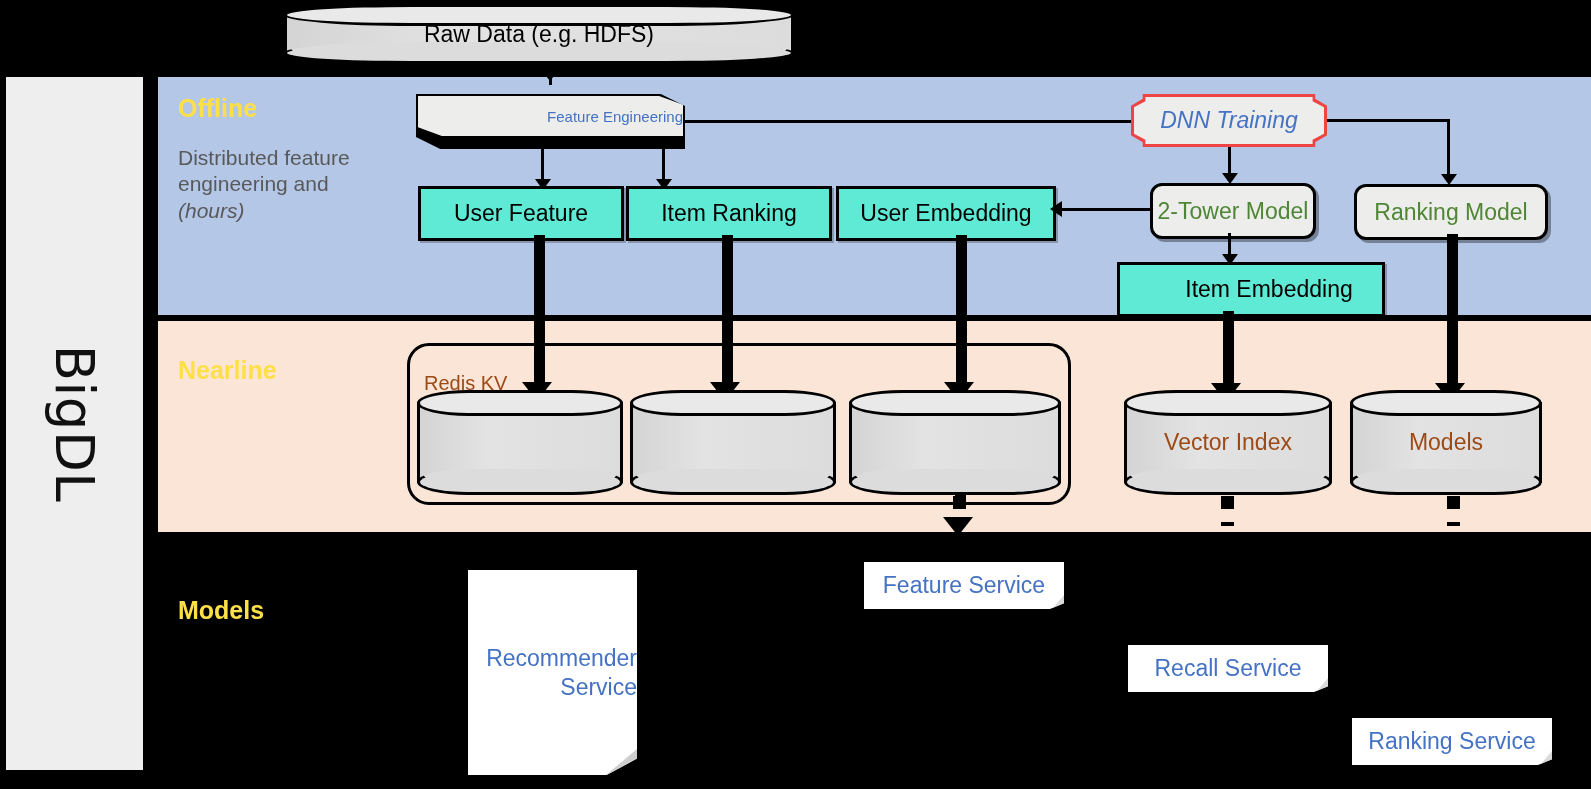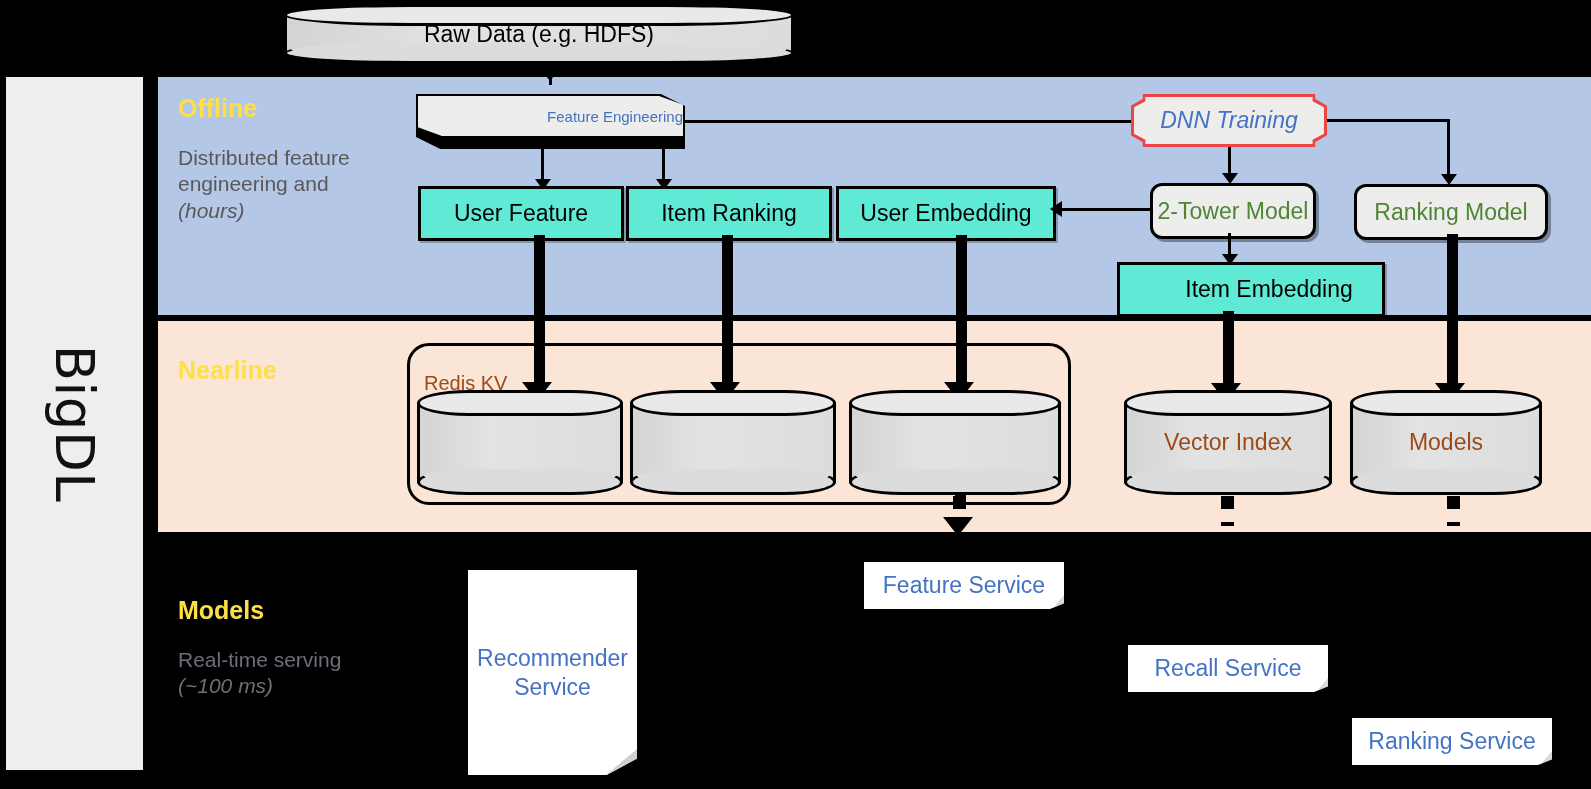--- a/index.html
+++ b/index.html
@@ -102,21 +102,21 @@
          border-right:15px solid transparent;border-top:19px solid #000;}
   .ar-lt{position:absolute;width:0;height:0;border-top:8px solid transparent;
          border-bottom:8px solid transparent;border-right:12px solid #000;}
   .ar-rt{position:absolute;width:0;height:0;border-top:8px solid transparent;
          border-bottom:8px solid transparent;border-left:12px solid #000;}
   .dash{position:absolute;width:13px;background:
         repeating-linear-gradient(to bottom,#000 0 13px,transparent 13px 26px);}
 
   
   .doc{position:absolute;background:#fff;
-       display:flex;align-items:center;justify-content:center;text-align:center;
+       display:flex;align-items:center;justify-content:center;text-align:right;
        font-size:23px;color:#4472c4;line-height:1.25;
        clip-path:polygon(0 0,100% 0,100% 88%,93% 100%,0 100%);
        box-shadow:3px 3px 0 rgba(0,0,0,.55);}
   .doc .fold{position:absolute;right:0;bottom:0;width:12px;height:14px;
        background:#d9d9d9;clip-path:polygon(100% 0,0 100%,100% 100%);}
   #doc-recommender{left:468px;top:570px;width:169px;height:205px;
        clip-path:polygon(0 0,100% 0,100% 92%,82% 100%,0 100%);}
   #doc-recommender .fold{width:31px;height:26px;background:#cfcfcf;}
   #doc-feature{left:864px;top:562px;width:200px;height:47px;}
   #doc-recall{left:1128px;top:645px;width:200px;height:47px;}
@@ -139,21 +139,20 @@
   <div class="band-title">Offline</div>
   <div class="band-desc"><span>Distributed feature engineering and </span><i>(hours)</i></div>
 </div>
 
 <div class="abs band-cap" id="cap-nearline">
   <div class="band-title">Nearline</div>
 </div>
 
 <div class="abs band-cap" id="cap-online">
   <div class="band-title">Models</div>
-  <div class="band-desc"><span>Real-time serving </span><i>(~100 ms)</i></div>
 </div>
 
 <div class="cyl" id="rawdata">
   <div class="body"></div>
   <div class="bot"></div>
   <div class="top"></div>
   <div class="lbl">Raw Data (e.g. HDFS)</div>
 </div>
 
 <div class="ln thin abs" style="left:549px;top:64px;height:21px;"></div>

